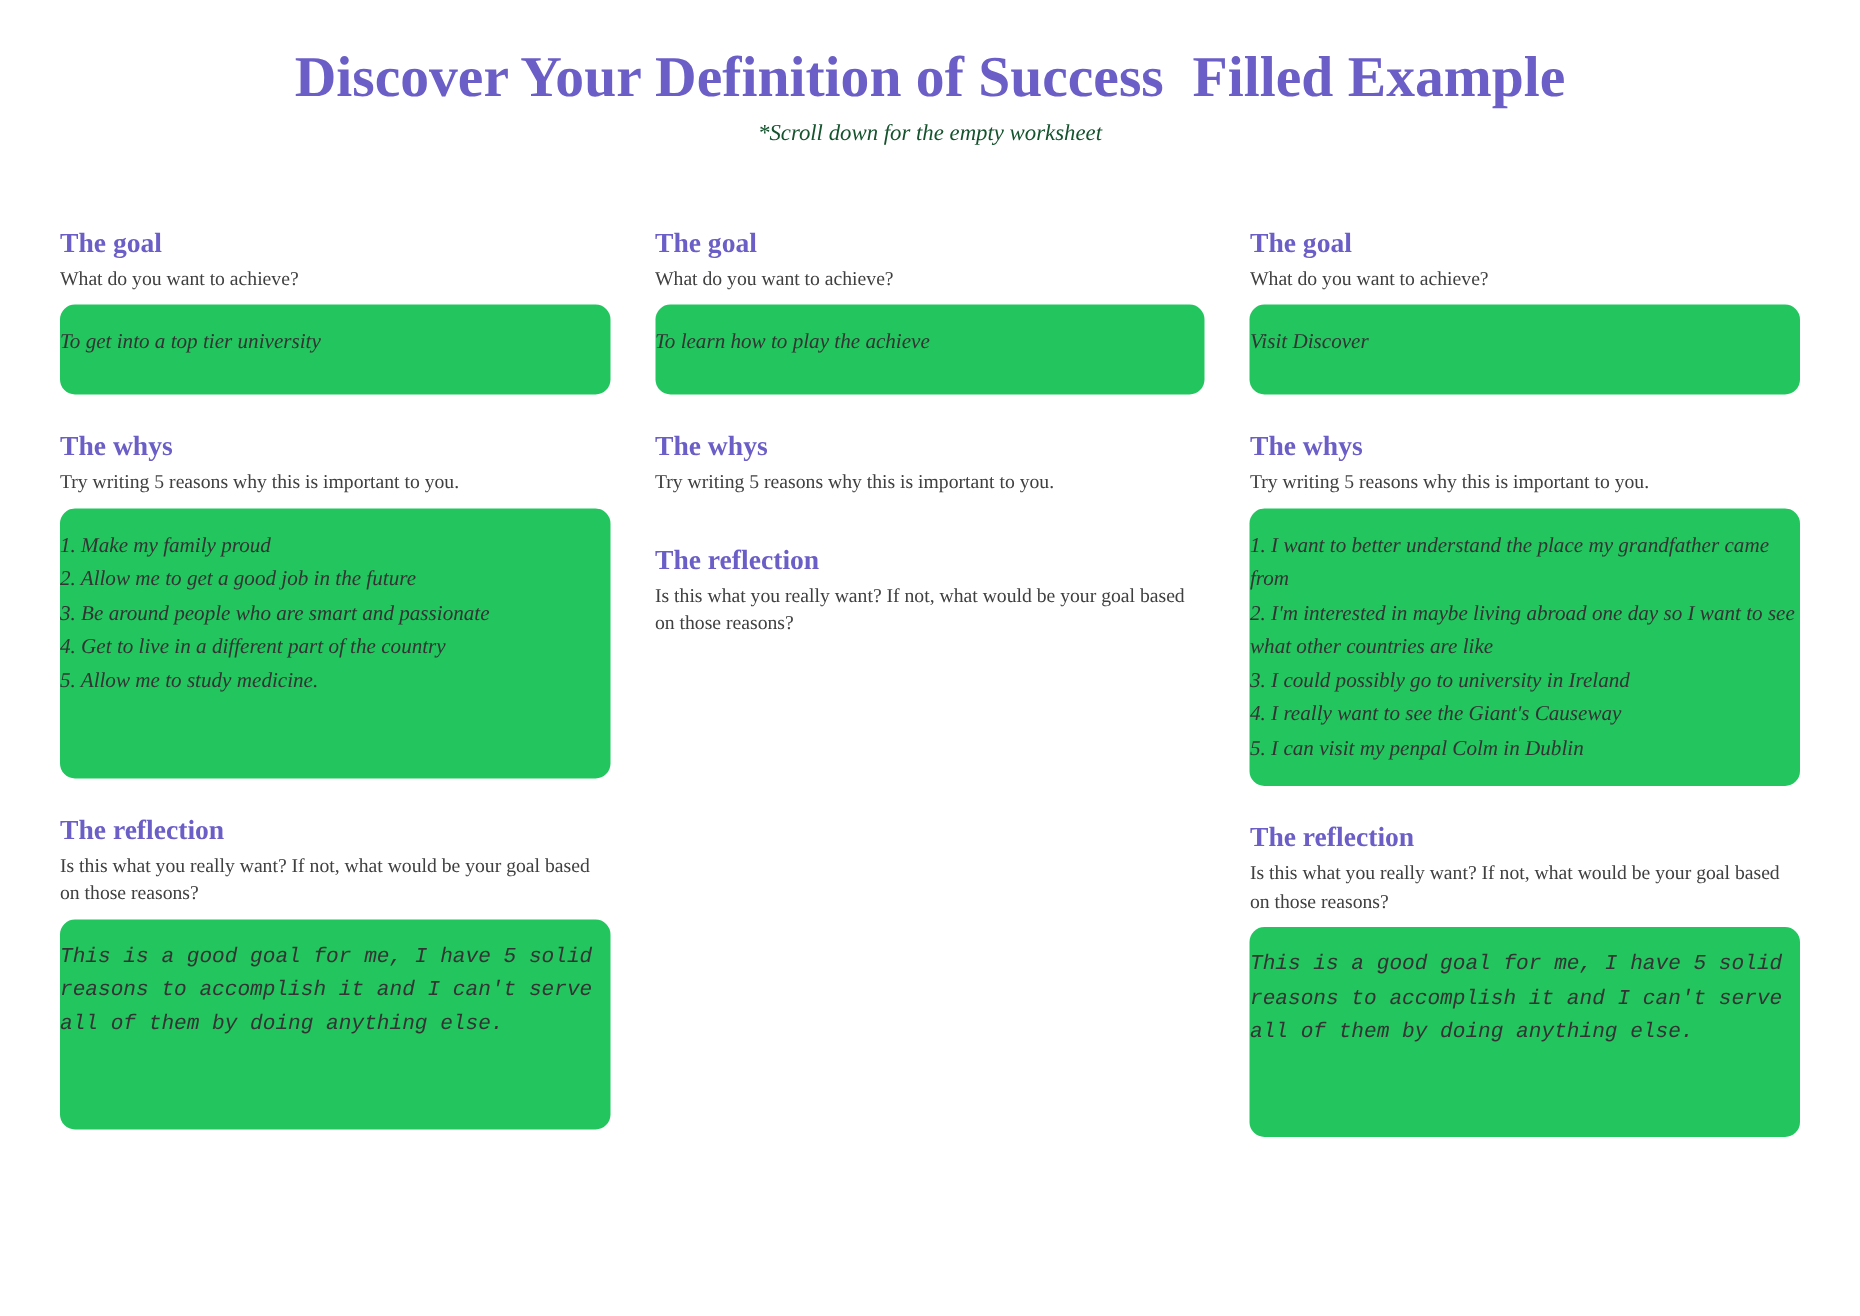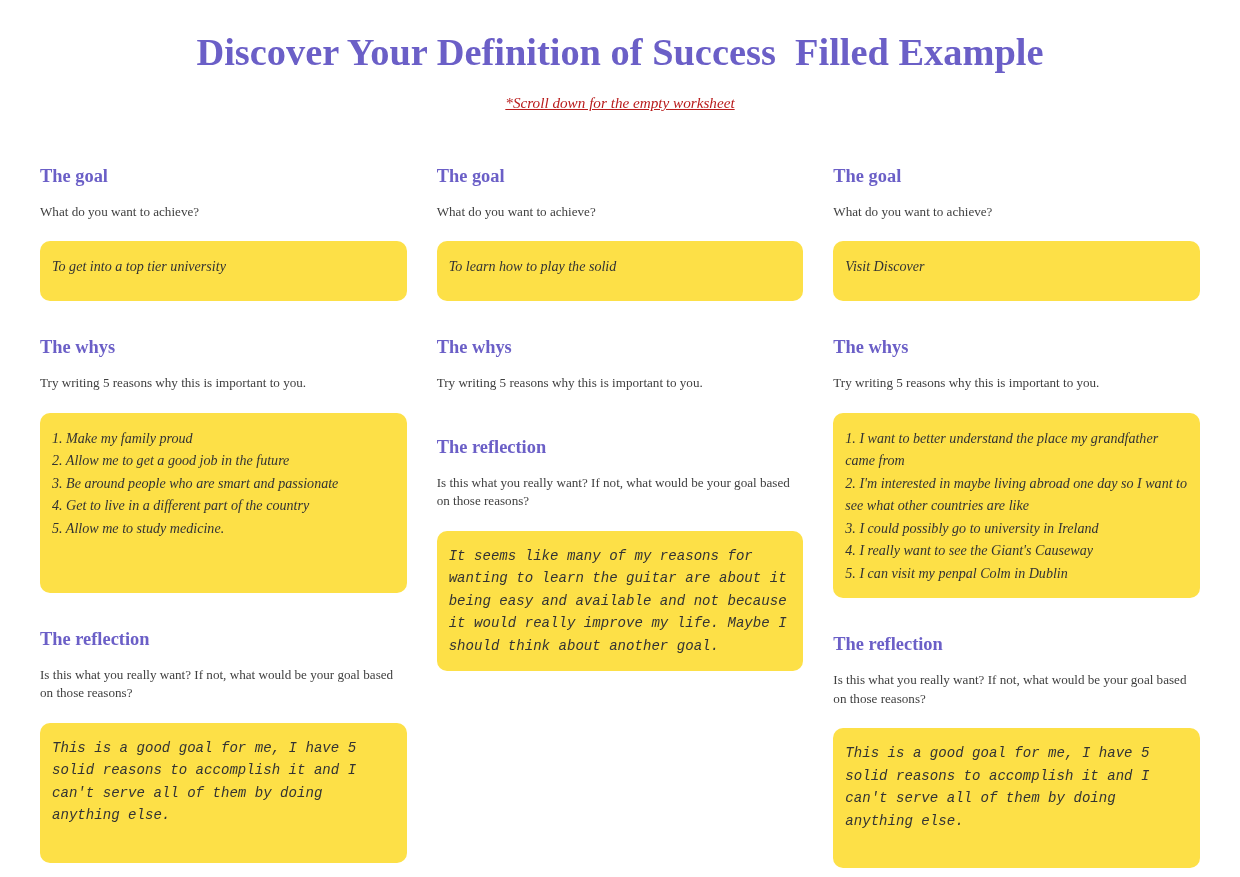--- a/index.html
+++ b/index.html
@@ -10,60 +10,59 @@
       padding: 30px 40px 50px;
     }
     header {
       text-align: center;
       margin-bottom: 30px;
     }
     h1 {
       font-size: 2.4rem;
       font-weight: 400;
       color: #222;
-      margin-bottom: 20px;
+      margin-bottom: 6px;
     }
     h1 span {
       color: #6b5fc7;
       font-weight: 700;
     }
     .subtitle {
       font-style: italic;
-      color: #b91c1c;
+      color: #14532d;
       font-size: 0.95rem;
-      text-decoration: underline;
     }
     .grid {
       display: grid;
       grid-template-columns: repeat(3, 1fr);
       gap: 0 30px;
     }
     .col {
       display: flex;
       flex-direction: column;
-      gap: 12px;
+      gap: 0;
     }
     .section-label {
       color: #6b5fc7;
       font-size: 1.15rem;
       font-weight: 700;
       margin-top: 24px;
       margin-bottom: 4px;
       font-family: Georgia, serif;
     }
     .section-prompt {
       font-size: 0.82rem;
       color: #404040;
       margin-bottom: 8px;
       line-height: 1.4;
     }
     .box {
-      background: #fde047;
+      background: #22c55e;
       border-radius: 10px;
-      padding: 14px 12px;
+      padding: 14px 0;
       font-style: italic;
       font-size: 0.88rem;
       color: #333;
       line-height: 1.6;
       min-height: 60px;
     }
     .box.tall {
       min-height: 180px;
     }
     .box.reflect {
@@ -92,28 +91,27 @@
     <div class="section-prompt">Try writing 5 reasons why this is important to you.</div>
     <div class="box tall">1. Make my family proud<br>2. Allow me to get a good job in the future<br>3. Be around people who are smart and passionate<br>4. Get to live in a different part of the country<br>5. Allow me to study medicine.</div>
 
     <div class="section-label">The reflection</div>
     <div class="section-prompt">Is this what you really want? If not, what would be your goal based on those reasons?</div>
     <div class="box reflect">This is a good goal for me, I have 5 solid reasons to accomplish it and I can't serve all of them by doing anything else.</div>
   </div>
     <div class="col">
     <div class="section-label">The goal</div>
     <div class="section-prompt">What do you want to achieve?</div>
-    <div class="box">To learn how to play the solid</div>
+    <div class="box">To learn how to play the achieve</div>
 
     <div class="section-label">The whys</div>
     <div class="section-prompt">Try writing 5 reasons why this is important to you.</div>
 
     <div class="section-label">The reflection</div>
     <div class="section-prompt">Is this what you really want? If not, what would be your goal based on those reasons?</div>
-    <div class="box reflect">It seems like many of my reasons for wanting to learn the guitar are about it being easy and available and not because it would really improve my life. Maybe I should think about another goal.</div>
   </div>
     <div class="col">
     <div class="section-label">The goal</div>
     <div class="section-prompt">What do you want to achieve?</div>
     <div class="box">Visit Discover</div>
 
     <div class="section-label">The whys</div>
     <div class="section-prompt">Try writing 5 reasons why this is important to you.</div>
     <div class="box tall">1. I want to better understand the place my grandfather came from<br>2. I'm interested in maybe living abroad one day so I want to see what other countries are like<br>3. I could possibly go to university in Ireland<br>4. I really want to see the Giant's Causeway<br>5. I can visit my penpal Colm in Dublin</div>
 

